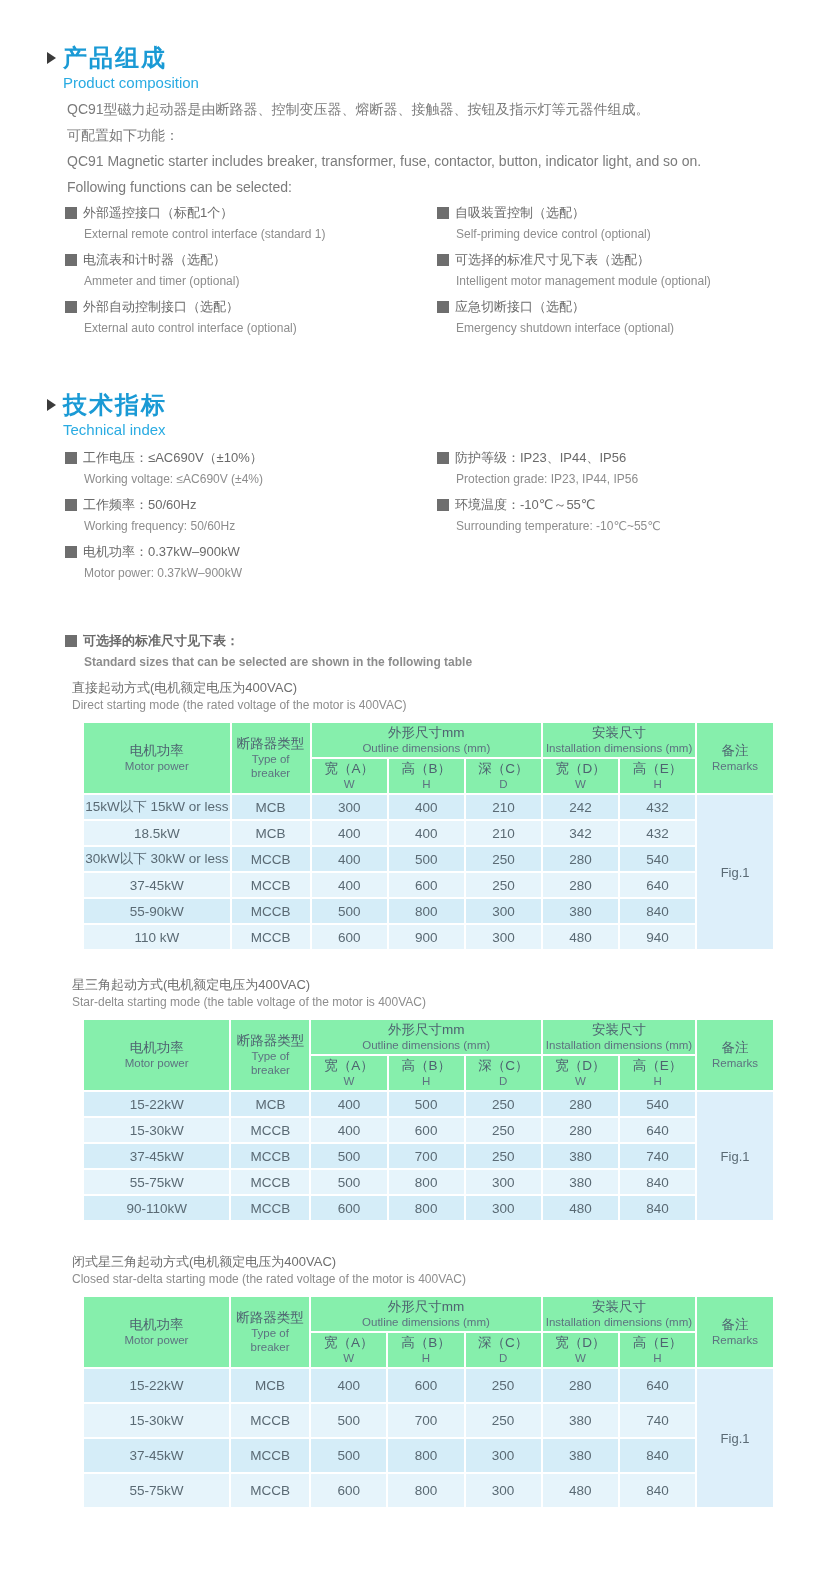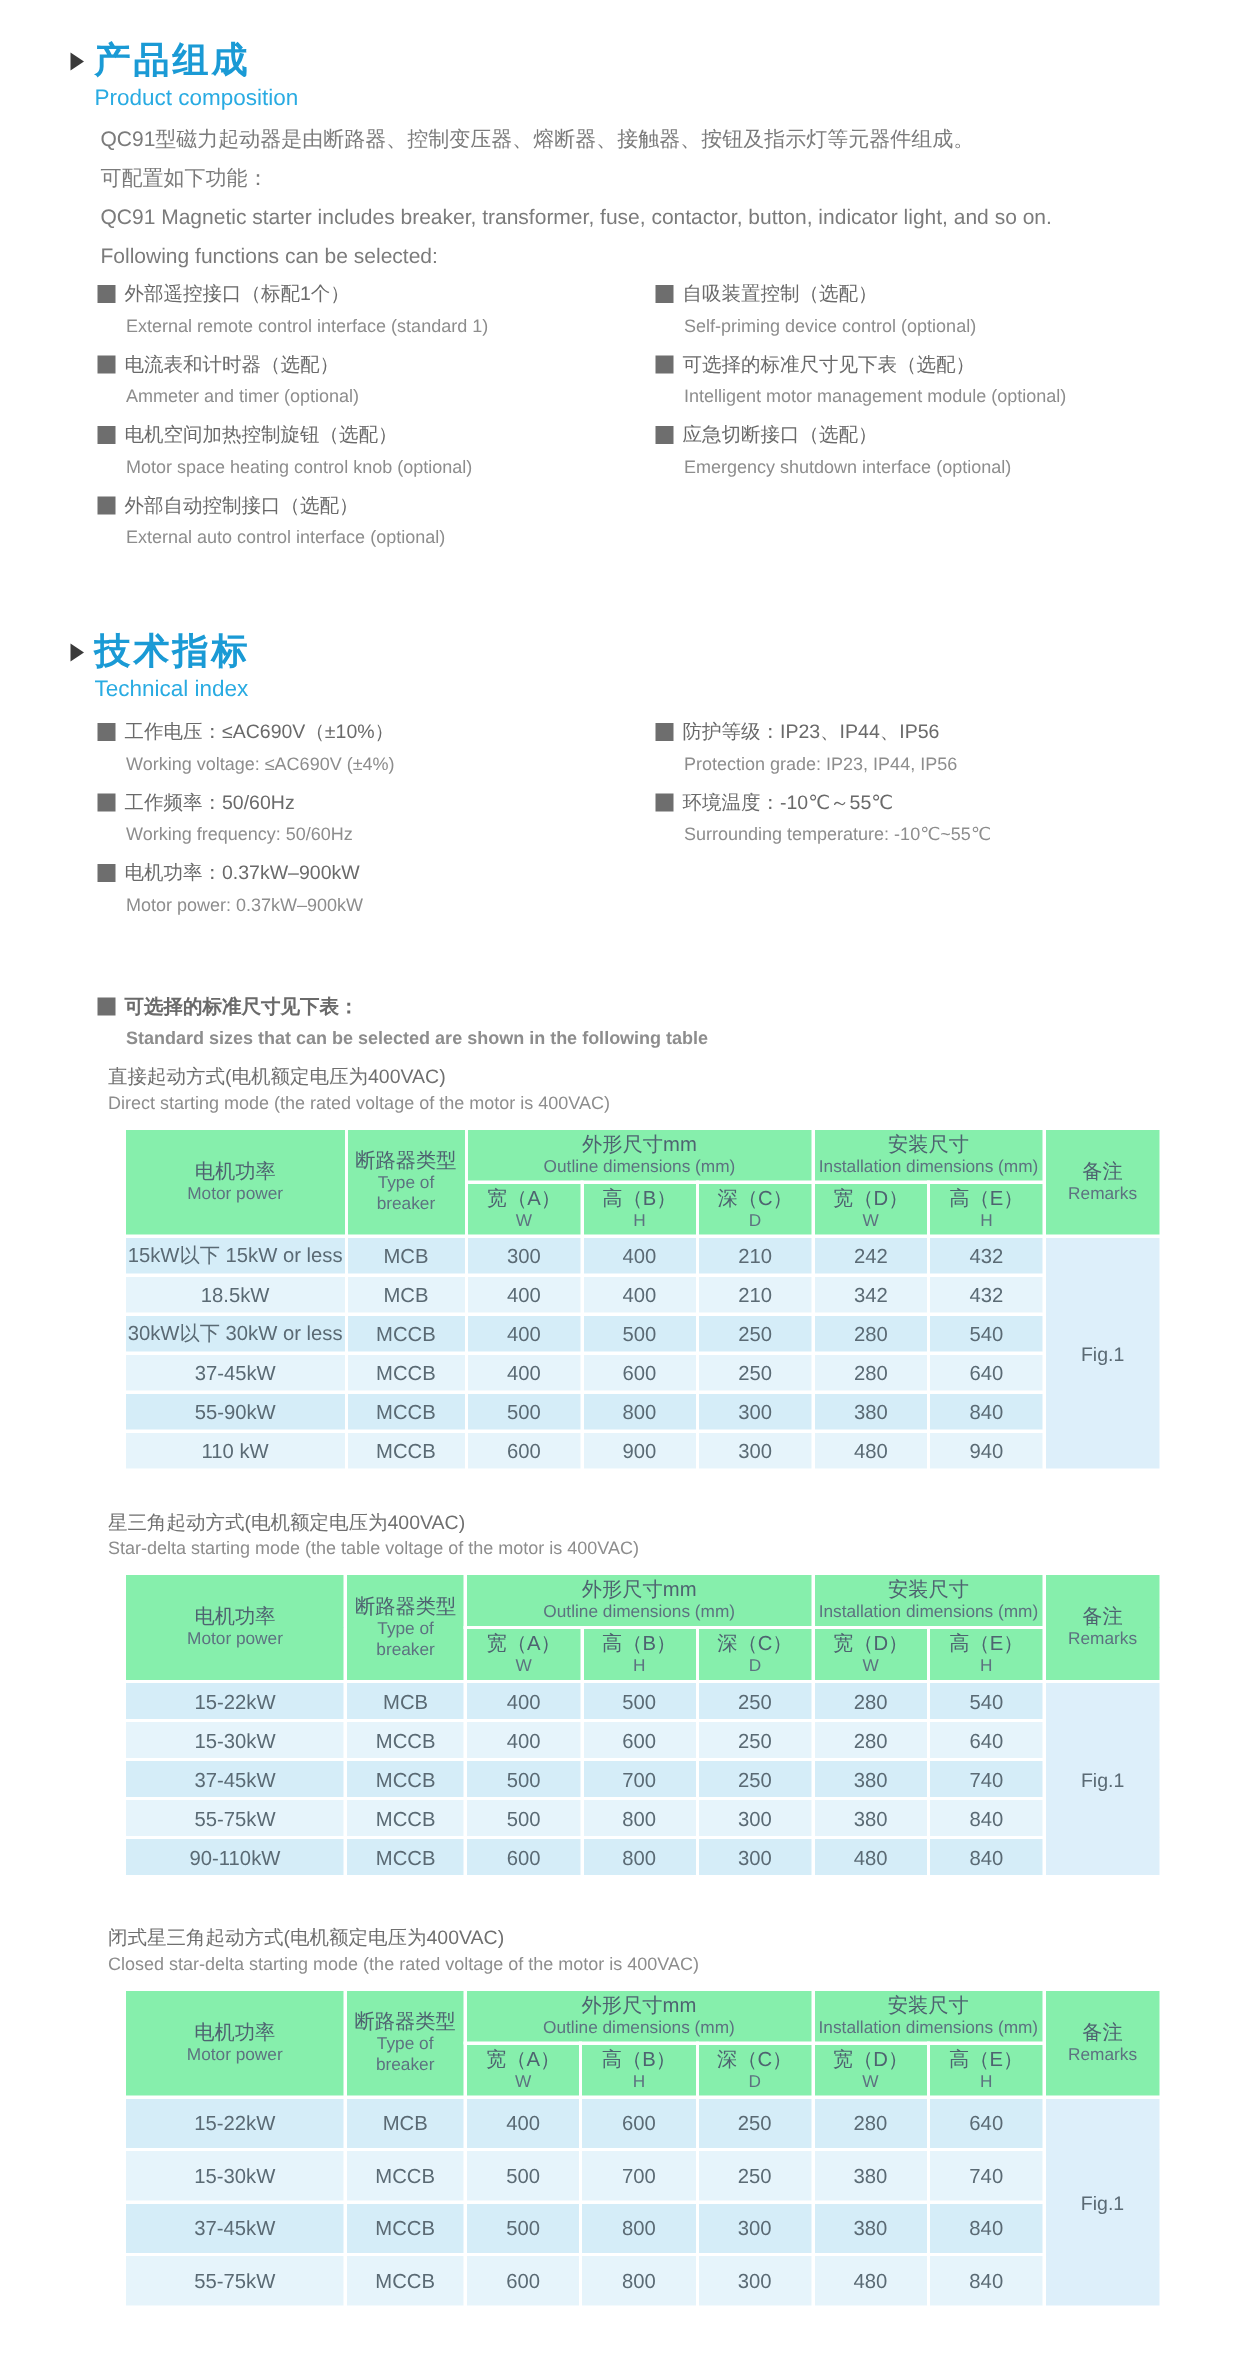--- a/index.html
+++ b/index.html
@@ -1,18 +1,18 @@
 <!DOCTYPE html>
 <html><head>
 <meta charset="utf-8">
 <style>
   html,body{margin:0;padding:0;background:#fff;}
   .page{
     width:830px;height:1576px;background:#ffffff;overflow:hidden;
-    box-sizing:border-box;padding:28px 55px 0 47px;
+    box-sizing:border-box;padding:45px 55px 0 47px;
     font-family:"Liberation Sans","DejaVu Sans",sans-serif;
     position:relative;
   }
   
   .sec-head{margin:0 0 10px 0;}
   .sec-title-row{display:flex;align-items:center;height:26px;}
   .marker{width:0;height:0;border-left:9px solid #3a3a3a;border-top:6px solid transparent;border-bottom:6px solid transparent;margin-right:7px;flex:0 0 auto;}
   .sec-title{font-size:24px;line-height:26px;color:#1a9ad5;font-weight:bold;letter-spacing:2px;margin:0;}
   .sec-sub{font-size:15px;line-height:16px;color:#29abe2;margin:4px 0 0 16px;}
   
@@ -76,27 +76,20 @@
           <div class="feat">
             <div class="feat-zh">
               <span class="sq"></span>
               <span>电流表和计时器（选配）</span>
             </div>
             <div class="feat-en">Ammeter and timer (optional)</div>
           </div>
           <div class="feat">
             <div class="feat-zh">
               <span class="sq"></span>
-              <span>电机空间加热控制旋钮（选配）</span>
-            </div>
-            <div class="feat-en">Motor space heating control knob (optional)</div>
-          </div>
-          <div class="feat">
-            <div class="feat-zh">
-              <span class="sq"></span>
               <span>外部自动控制接口（选配）</span>
             </div>
             <div class="feat-en">External auto control interface (optional)</div>
           </div>
         </div>
       <div class="col-right">
           <div class="feat">
             <div class="feat-zh">
               <span class="sq"></span>
               <span>自吸装置控制（选配）</span>

